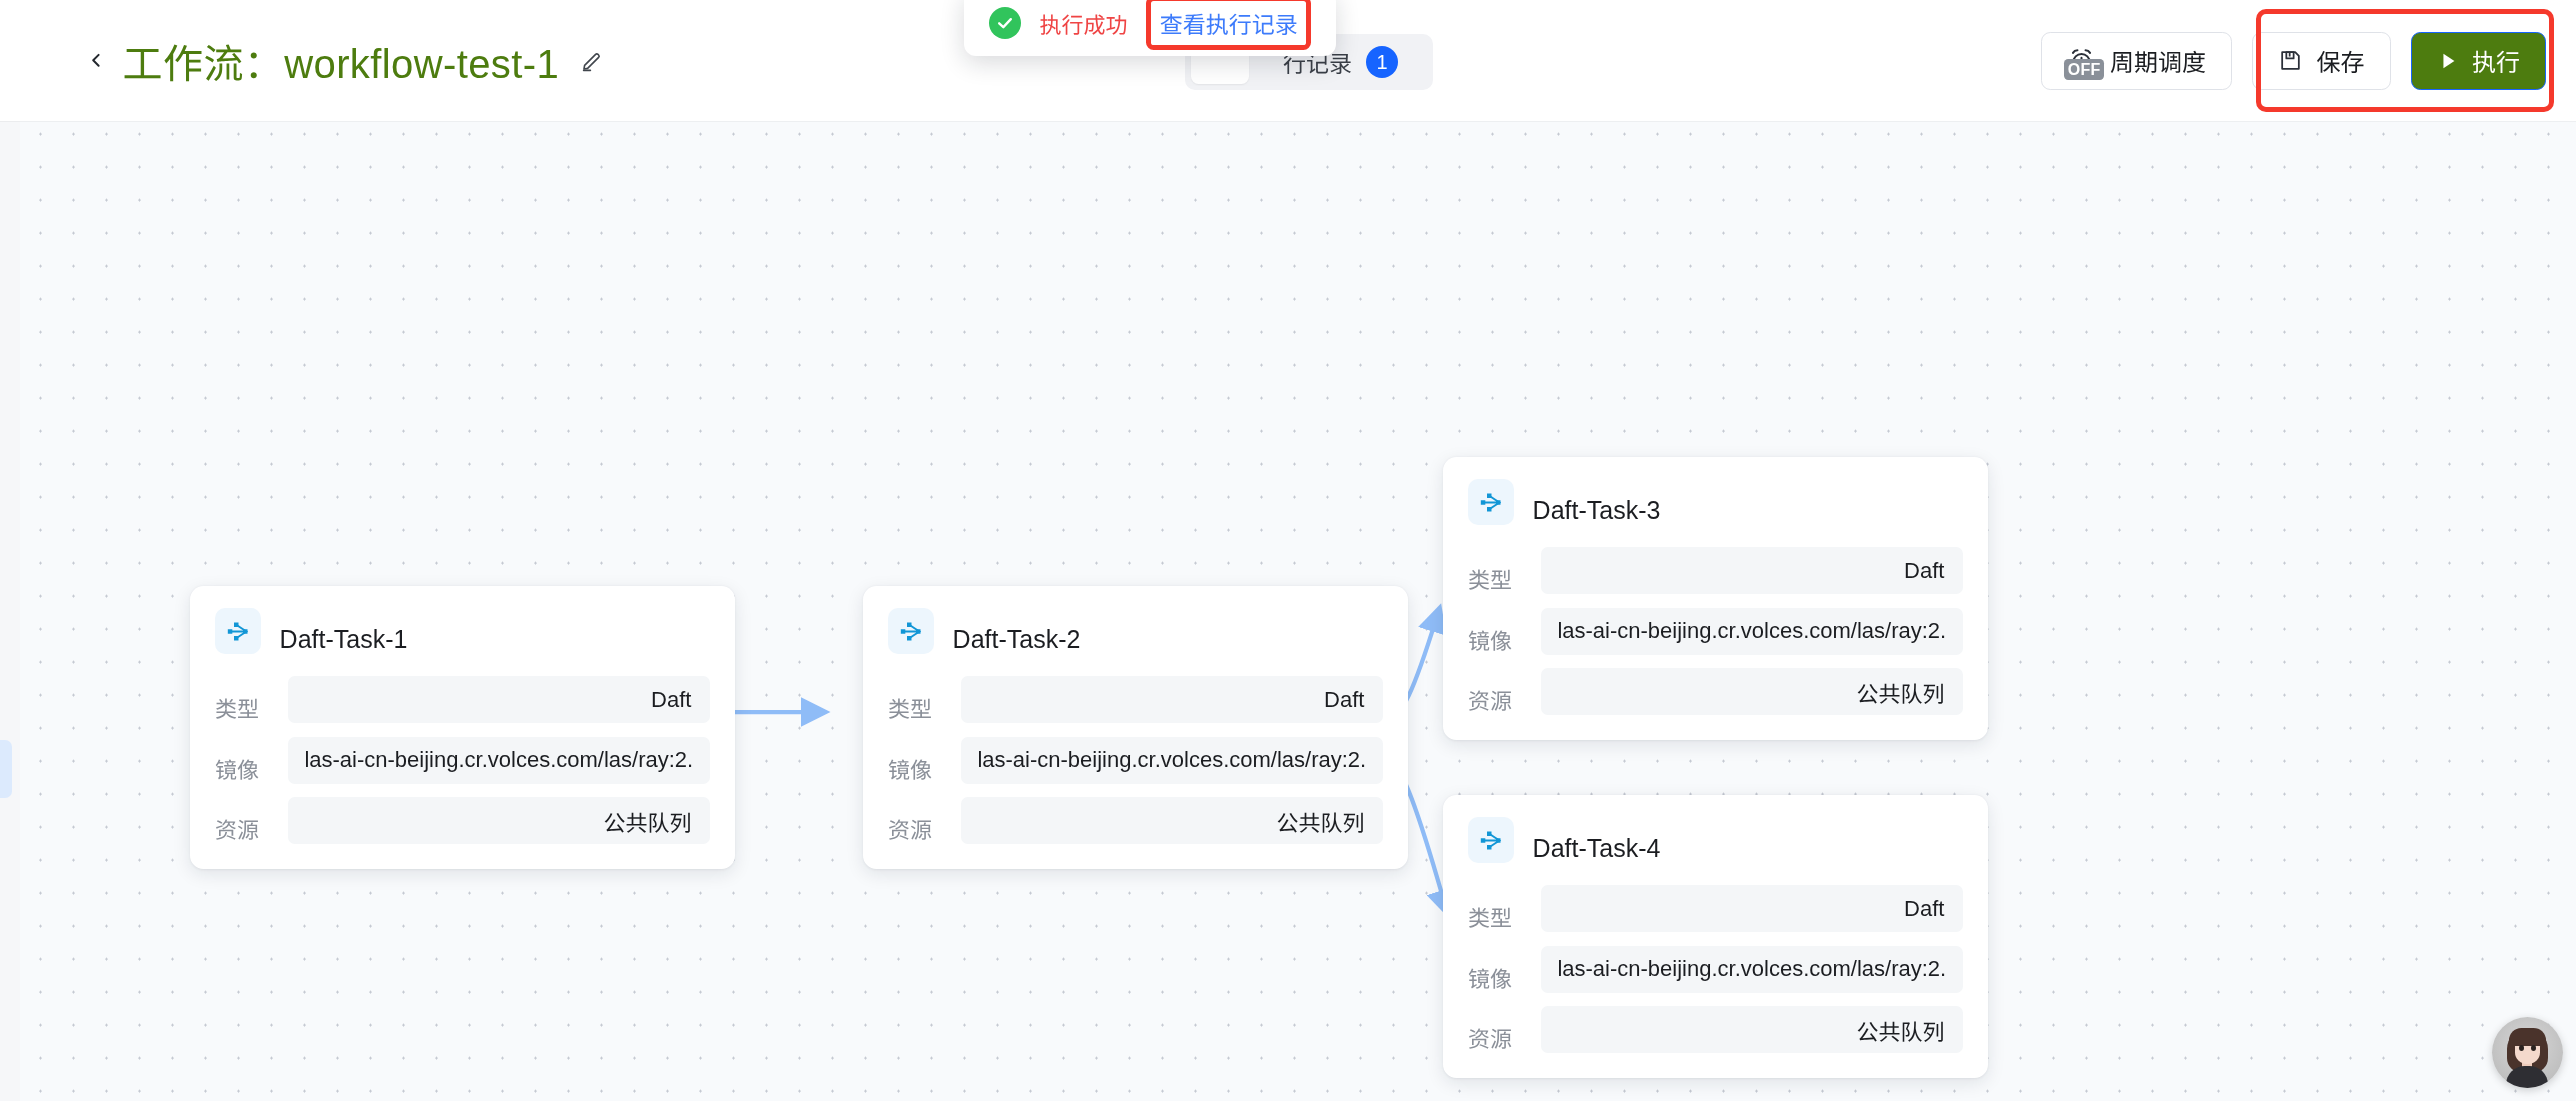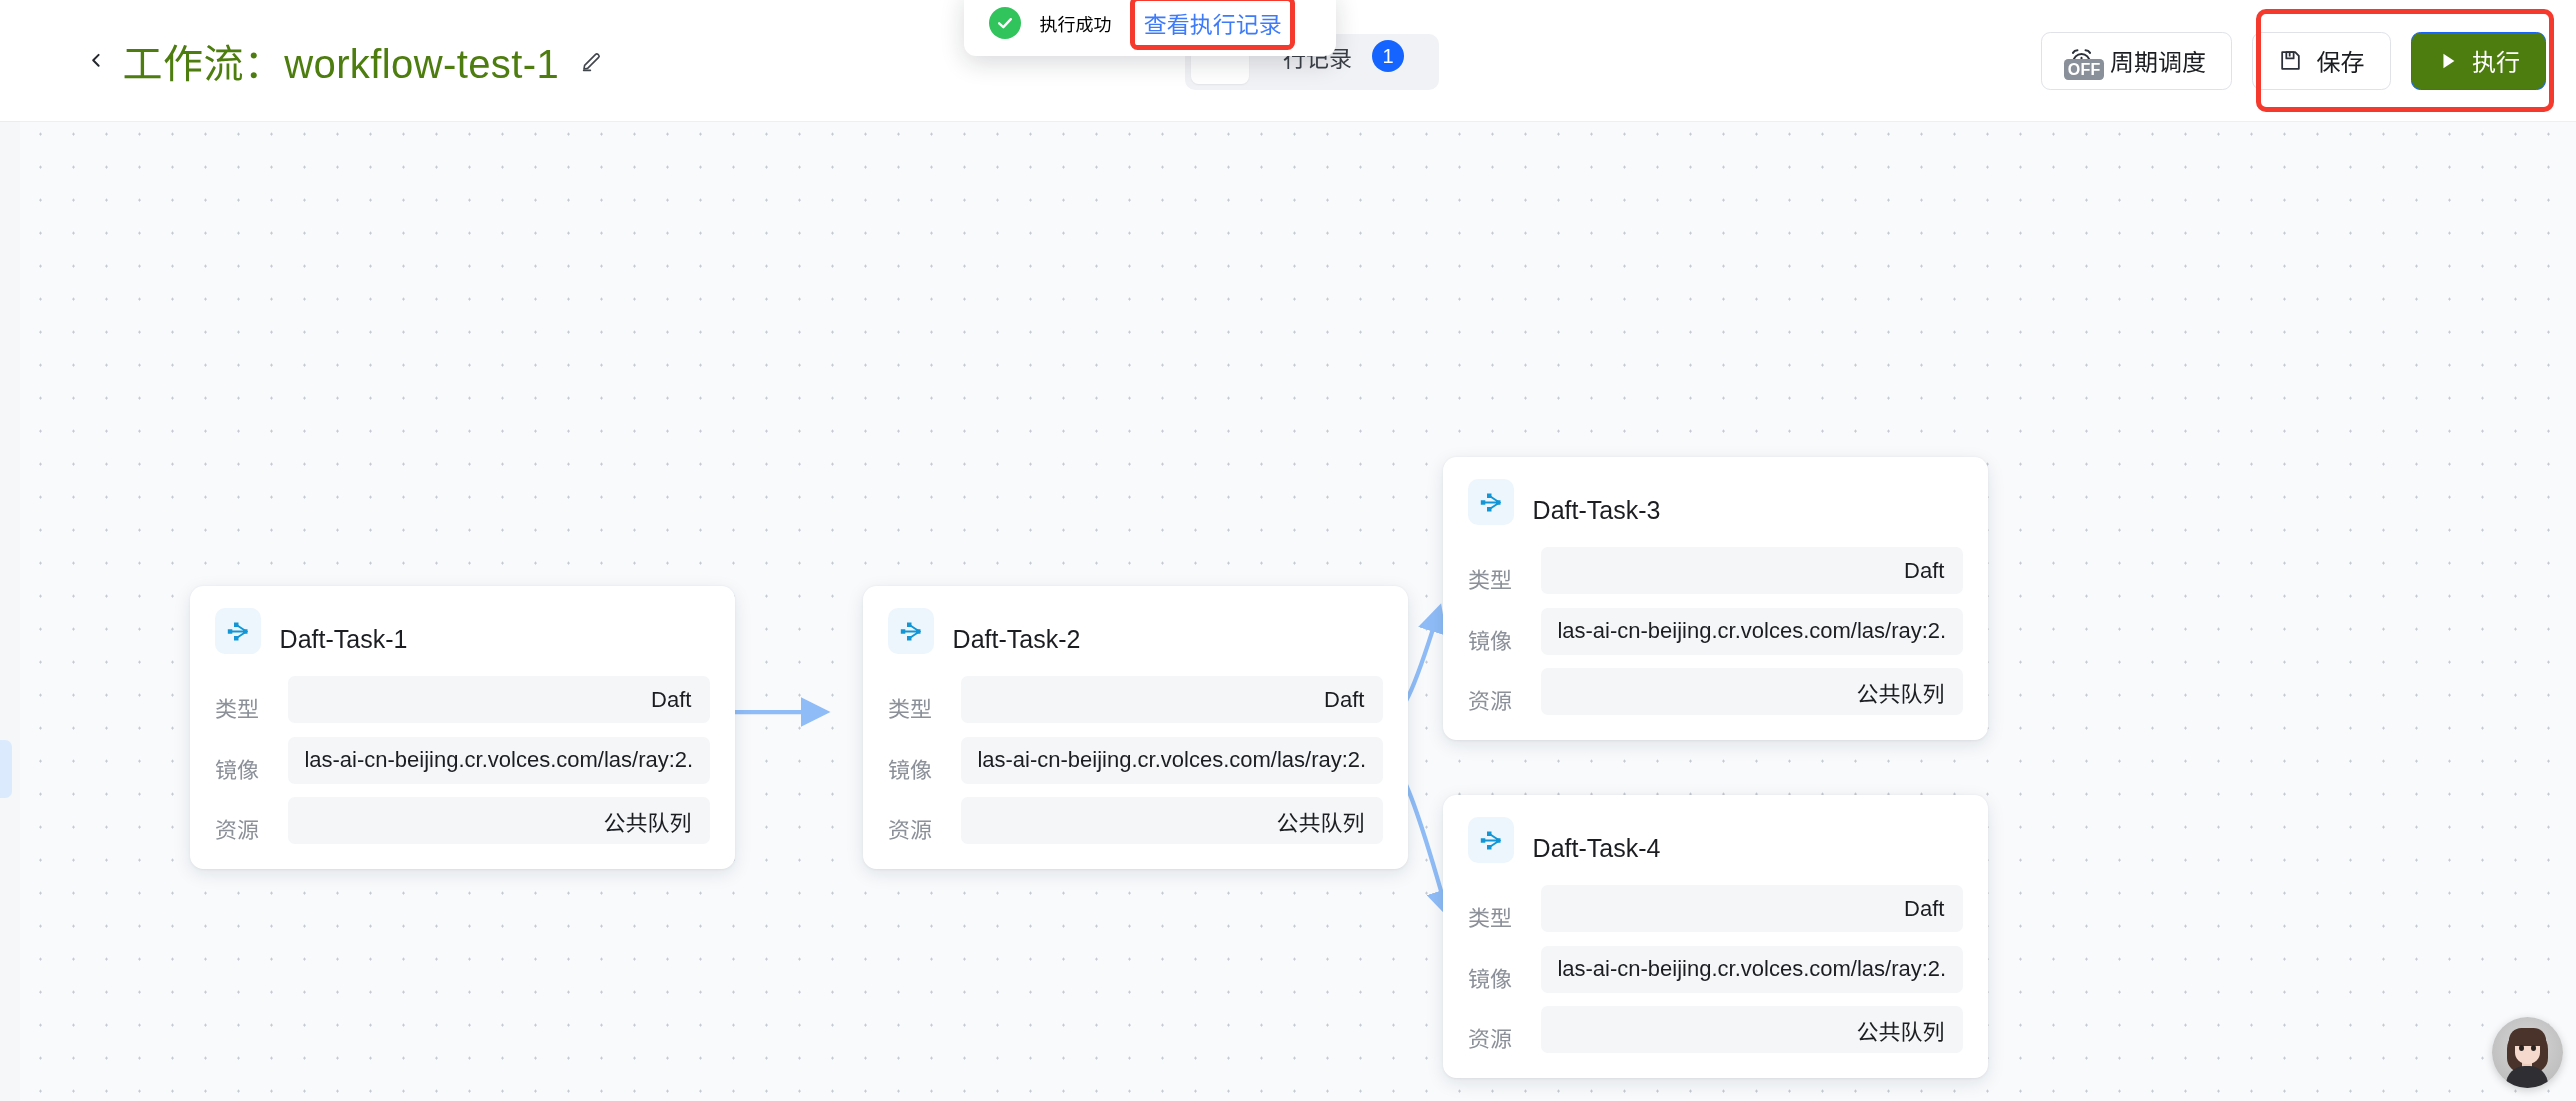--- a/index.html
+++ b/index.html
@@ -74,21 +74,21 @@
     border-radius: 10px;
     display: flex; align-items: center;
     padding: 6px;
     gap: 5px;
     z-index: 41;
   }
   .tab {
     height: 44px;
     padding: 0 29px;
     border-radius: 7.6px;
-    display: flex; gap: 20px;
+    display: flex; align-items: center; gap: 14px;
     font-size: 23px;
     color: #3a3f47;
     white-space: nowrap;
     cursor: pointer;
   }
   .tab.active { background: #ffffff; color: #1b1d21; box-shadow: 0 0.8px 1.7px rgba(0,0,0,0.06); }
   .tab-badge {
     min-width: 32px; height: 32px;
     border-radius: 16px;
     background: #1664ff;
@@ -110,21 +110,21 @@
     gap: 18.6px;
     z-index: 60;
   }
   .toast-check {
     width: 32px; height: 32px; border-radius: 50%;
     background: #31c45c;
     display: flex; align-items: center; justify-content: center;
     flex: none;
   }
   .toast-check svg { width: 20px; height: 20px; display: block; color: #fff; }
-  .toast-text { font-size: 18px; color: #000000; white-space: nowrap; }
+  .toast-text { font-size: 22px; color: #ef4444; white-space: nowrap; }
   .toast-link-wrap {
     position: relative;
     padding: 5px 8.5px;
     border: 5px solid #f5392c;
     border-radius: 7.6px;
     background: #ffffff;
   }
   .toast-link {
     font-size: 23px; color: #3d7bfb;
     text-decoration: none;

